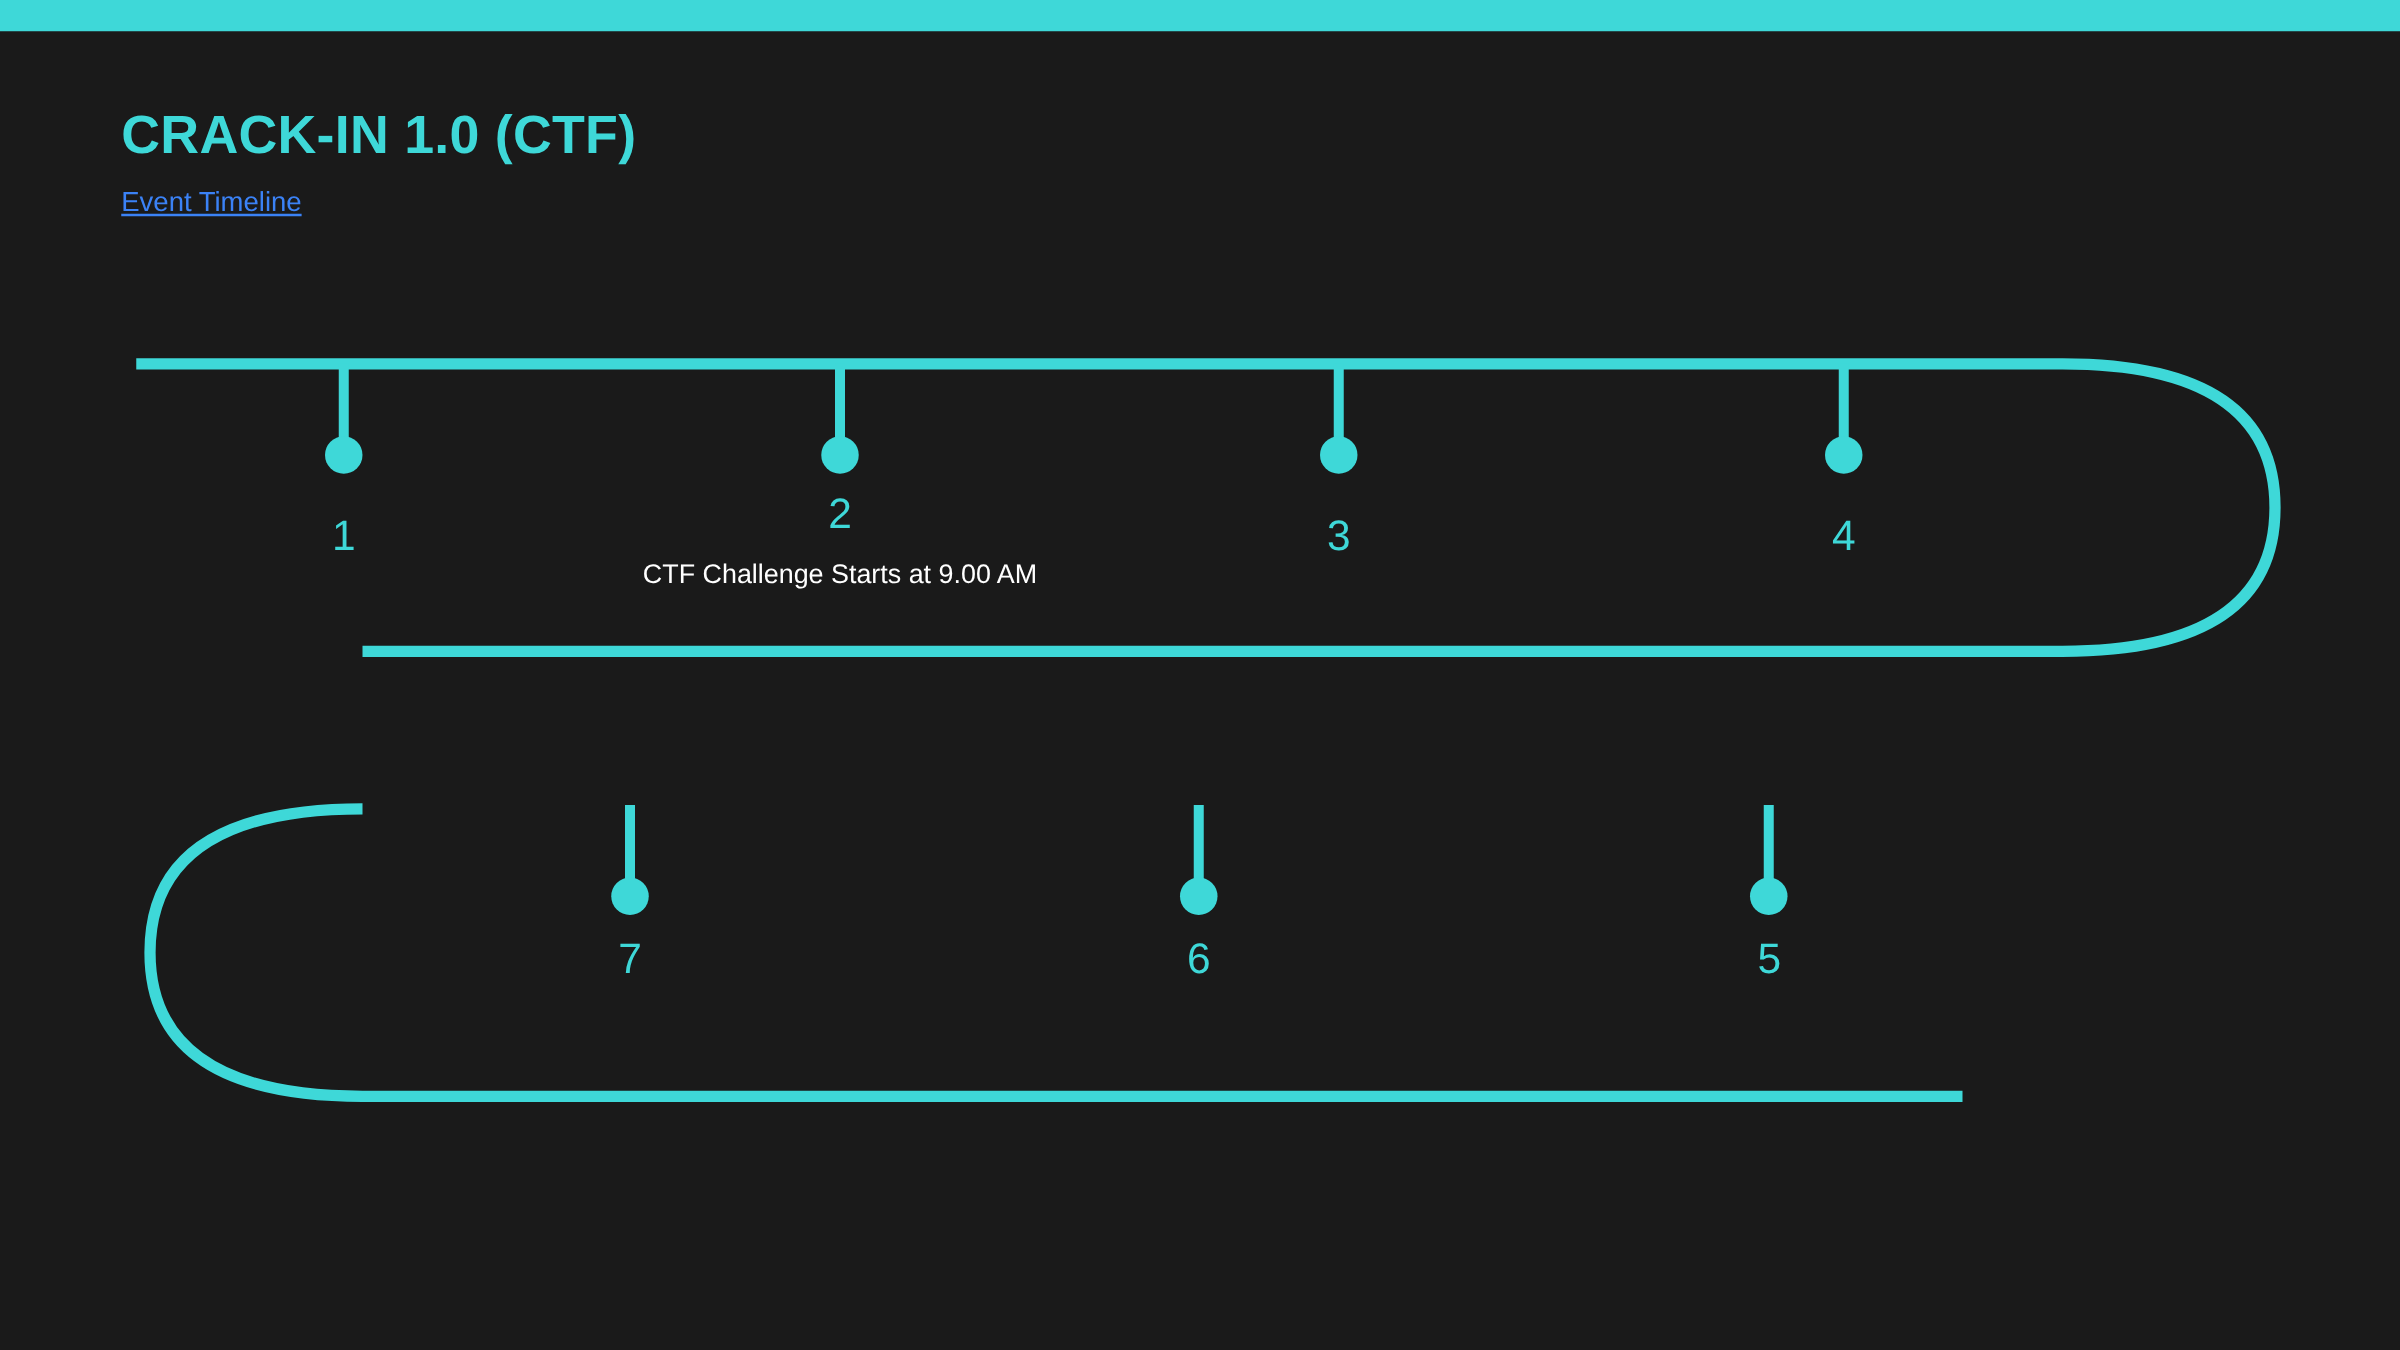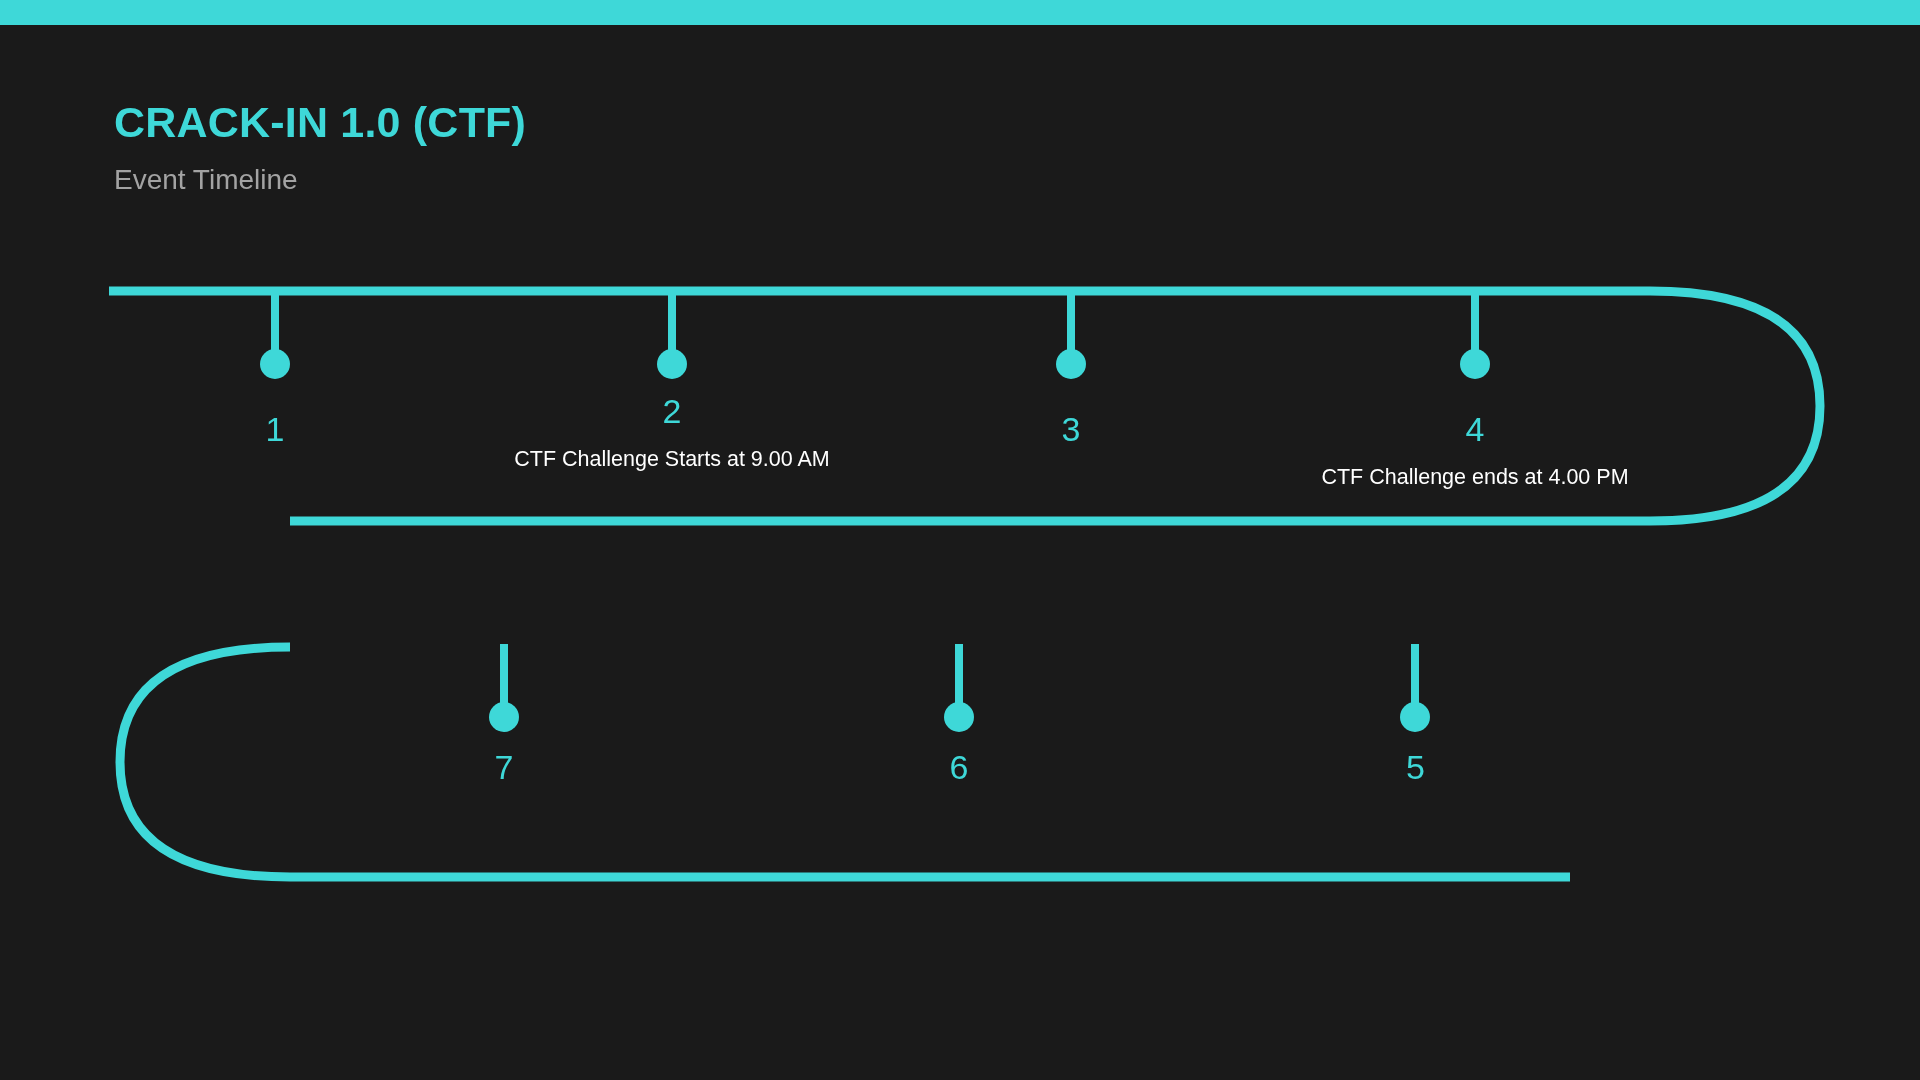--- a/index.html
+++ b/index.html
@@ -26,39 +26,39 @@
     position:absolute;
     left:0; top:0;
     width:1920px;
     height:25px;
     background:#3ED8D8;
   }
 
   
   .header {
     position:absolute;
-    left:114px;
+    left:97px;
     top:85px;
     width:900px;
-    margin-top:14px;
   }
   .title {
     font-size:43px;
     font-weight:bold;
     color:#3ED8D8;
     letter-spacing:0.2px;
     line-height:1.1;
     white-space:nowrap;
   }
   .subtitle {
     margin-top:17px;
-    font-size:28px;
+    font-size:22px;
     font-weight:normal;
-    color:#a3a3a3;
+    color:#3b82f6;
     line-height:1.2;
+    text-decoration:underline;
   }
 
   
   .track {
     position:absolute;
     left:0; top:0;
     width:1920px;
     height:1080px;
     pointer-events:none;
   }
@@ -163,21 +163,20 @@
     <div class="node-num">2</div>
     <div class="node-text">CTF Challenge Starts at 9.00 AM</div>
   </div>
 
   <div class="node" style="left:911px; top:412px; width:320px;">
     <div class="node-num">3</div>
   </div>
 
   <div class="node" style="left:1300px; top:412px; width:350px;">
     <div class="node-num">4</div>
-    <div class="node-text">CTF Challenge ends at 4.00 PM</div>
   </div>
 
   <div class="node" style="left:369px; top:750px; width:270px;">
     <div class="node-num">7</div>
   </div>
 
   <div class="node" style="left:834px; top:750px; width:250px;">
     <div class="node-num">6</div>
   </div>
 

